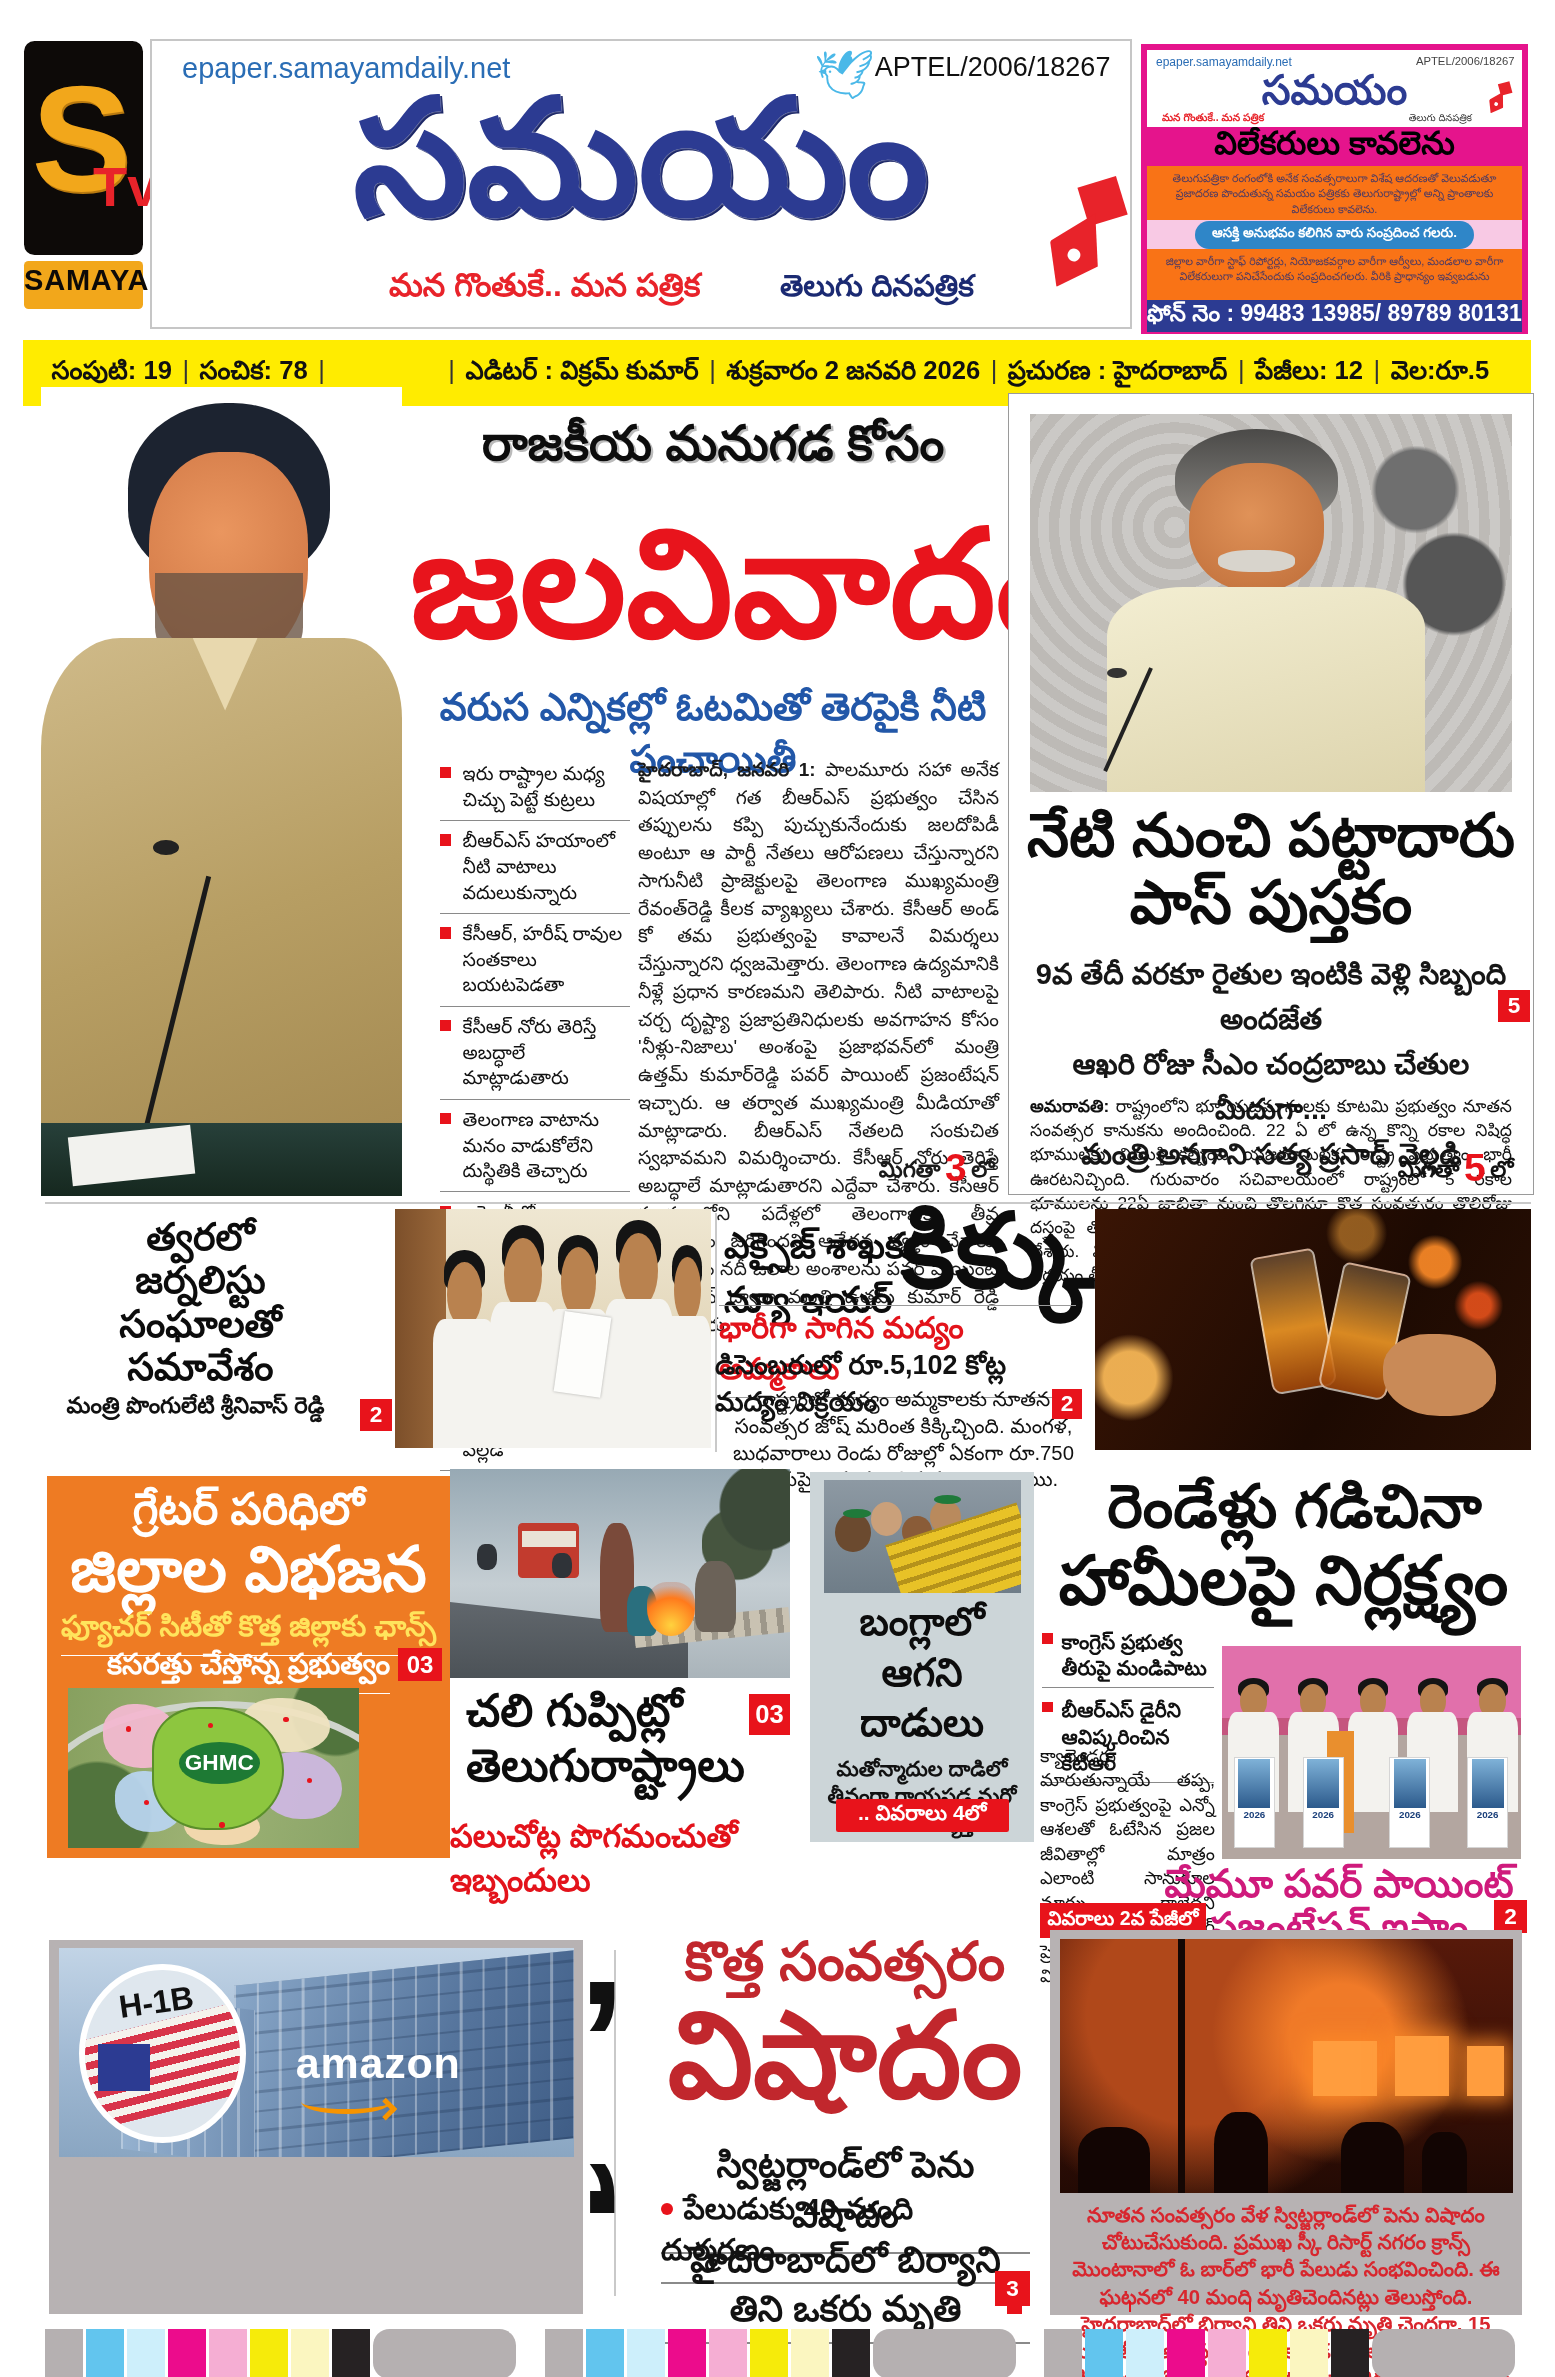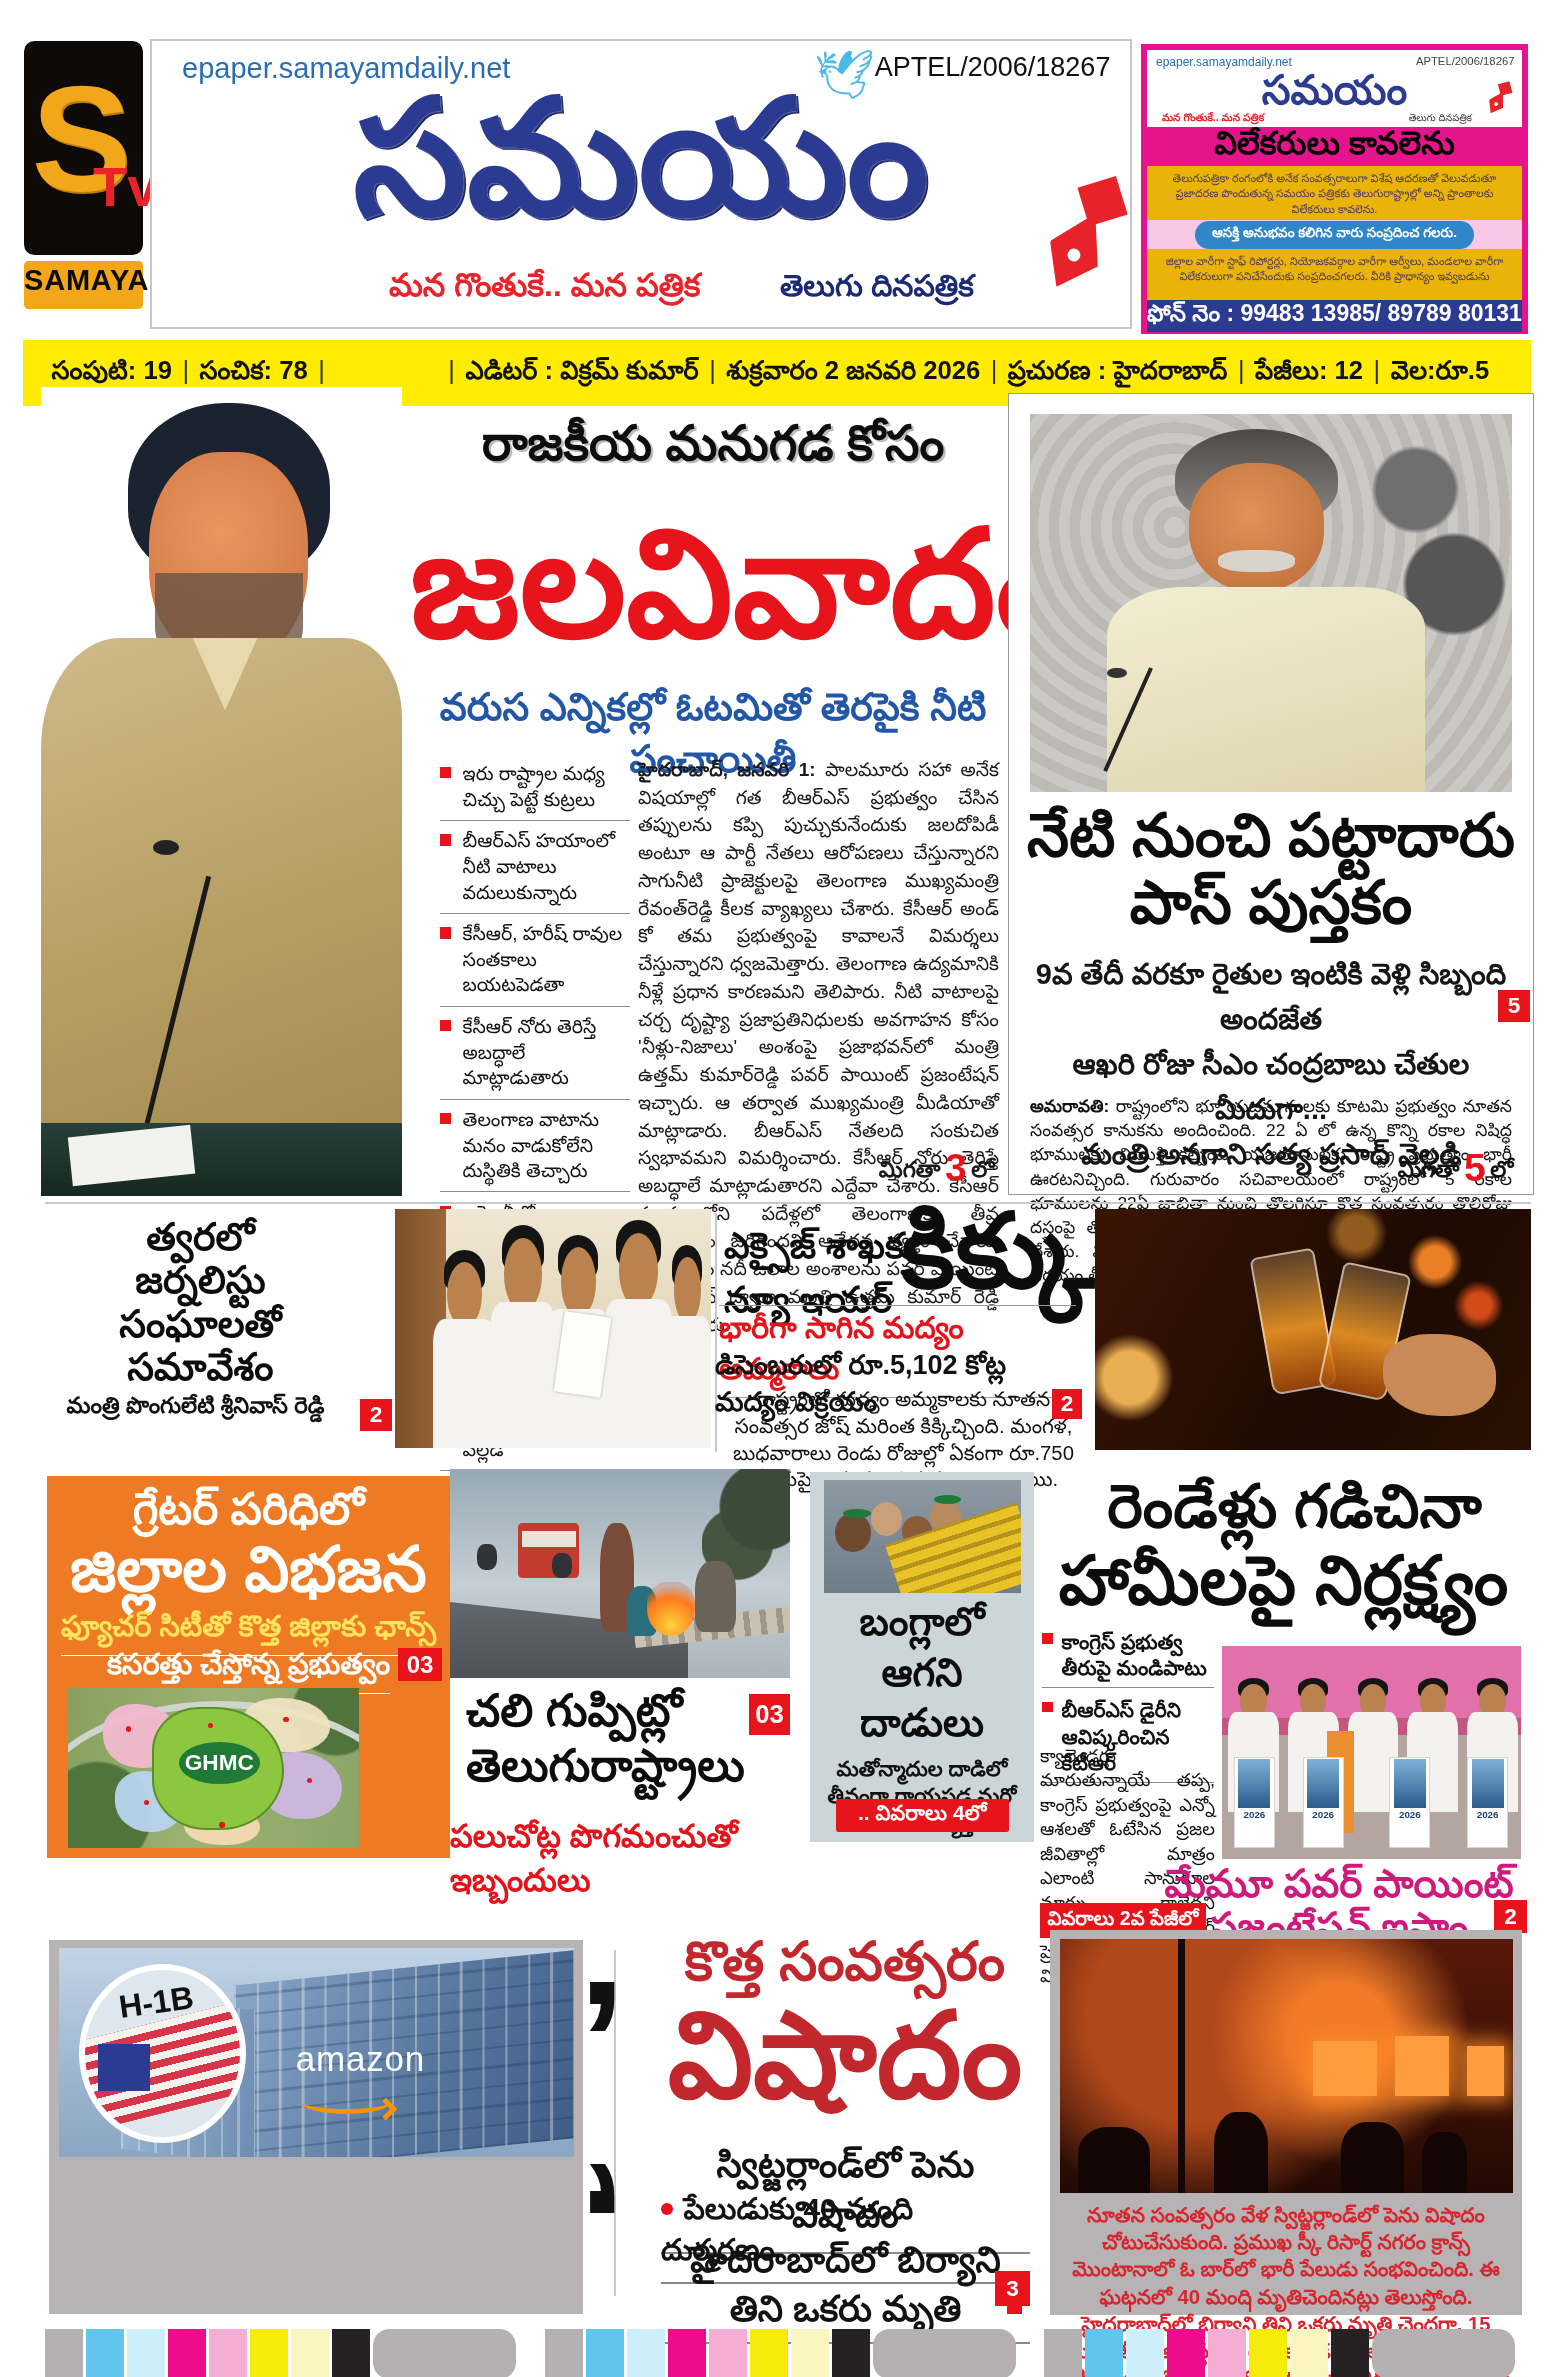--- a/index.html
+++ b/index.html
@@ -41,21 +41,21 @@
          display:flex;flex-direction:column;box-sizing:border-box;}
   .ad-mini{position:relative;height:77px;background:#fff;flex:none;}
   .ad-mini .u{position:absolute;left:9px;top:4.5px;font-size:12px;color:#2a6db5;}
   .ad-mini .r{position:absolute;right:7.5px;top:4.5px;font-size:11.3px;color:#444;}
   .ad-mini .t{position:absolute;left:0;top:16.6px;width:100%;text-align:center;font-size:41px;font-weight:800;color:#2c3b92;}
   .ad-mini .tl{position:absolute;left:15px;bottom:1.5px;font-size:10.5px;font-weight:700;color:#e8232a;}
   .ad-mini .tr{position:absolute;right:50px;bottom:1.5px;font-size:9.8px;color:#333;}
   #ad-nib{right:4.5px;left:auto;top:39px;transform:rotate(30deg) scale(.34);transform-origin:top right;width:68px;height:113px;}
   .ad-band{height:39px;background:#e5148c;color:#000000;font-size:32px;font-weight:700;flex:none;
            display:flex;align-items:center;justify-content:center;}
-  .ad-b1,.ad-b2{background:#eab308;color:#4c3a63;font-size:11px;line-height:1.45;text-align:center;
+  .ad-b1,.ad-b2{background:#f97316;color:#4c3a63;font-size:11px;line-height:1.45;text-align:center;
                 padding:4.5px 10.5px;flex:none;box-sizing:border-box;}
   .ad-b1{height:54px;} .ad-b2{height:51px;}
   .ad-pillrow{height:29px;background:#f8c9e4;display:flex;align-items:center;justify-content:center;flex:none;}
   .ad-pill{background:#2f86c8;color:#fff;font-size:13.5px;font-weight:700;border-radius:14.3px;padding:4.5px 16.6px;}
   .ad-phone{flex:1;background:#2c3b92;color:#fff;font-size:23px;font-weight:800;
             display:flex;align-items:center;justify-content:center;}
 
   
   #infobar{left:22.6px;top:340px;width:1508px;height:66px;background:#ffec00;display:flex;align-items:center;
            font-size:25.6px;font-weight:800;color:#111;}
@@ -210,21 +210,21 @@
   
   #amz-box{left:49px;top:1940px;width:534px;height:374px;background:#b7b2b3;}
   #amz-photo{left:9.8px;top:7.5px;width:515px;height:209px;background:linear-gradient(#c2d4e6,#9fb8d2 55%,#8aa6c2);}
   #amz-photo .b1{position:absolute;left:34%;top:10%;width:66%;height:90%;background:
       repeating-linear-gradient(90deg,rgba(255,255,255,.35) 0 2.3px,transparent 2.3px 22.6px),
       repeating-linear-gradient(0deg,rgba(20,40,70,.25) 0 2.3px,transparent 2.3px 19.6px),
       linear-gradient(115deg,#89a7c8,#55749c 60%,#3f5d86);transform:skewY(-6deg);}
   #amz-photo .b2{position:absolute;left:12%;top:26%;width:26%;height:74%;background:
       repeating-linear-gradient(90deg,rgba(255,255,255,.3) 0 2.3px,transparent 2.3px 16.6px),
       linear-gradient(100deg,#9db9d6,#6e8cb0);transform:skewY(7deg);}
-  #amz-photo .logo{position:absolute;left:46%;top:44%;color:#fff;font-size:35px;font-weight:400;letter-spacing:0.8px;}
+  #amz-photo .logo{position:absolute;left:46%;top:44%;color:#fff;font-size:43px;font-weight:700;letter-spacing:0.8px;}
   #amz-photo .smile{position:absolute;left:47%;top:68%;width:90px;height:19.6px;border:0;border-bottom:5.3px solid #f79400;border-radius:0 0 60% 60%;}
   #amz-photo .smile::after{content:"";position:absolute;right:-3px;bottom:-7.5px;width:10.5px;height:10.5px;border-right:5.3px solid #f79400;border-top:5.3px solid #f79400;transform:rotate(45deg);}
   #amz-photo .oval{position:absolute;left:4%;top:8%;width:30%;height:80%;background:#dfe7ee;border:6px solid #fff;border-radius:50%;overflow:hidden;}
   #amz-photo .oval .stripes{position:absolute;left:-10%;top:30%;width:130%;height:54%;transform:rotate(-14deg);
       background:repeating-linear-gradient(0deg,#d8344a 0 7.5px,#f5f2ec 7.5px 15px);}
   #amz-photo .oval .blue{position:absolute;left:8%;top:44%;width:34%;height:28%;background:#2c3b92;}
   #amz-photo .oval .h1b{position:absolute;left:22%;top:8%;font-size:32px;font-weight:800;color:#111;transform:rotate(-8deg);}
   #bigquote-t,#bigquote-b{position:absolute;left:578px;font-size:173px;font-weight:800;color:#111;line-height:1;}
   #bigquote-t{top:1955px;}
   #bigquote-b{top:2067px;transform:scaleY(-1);}

